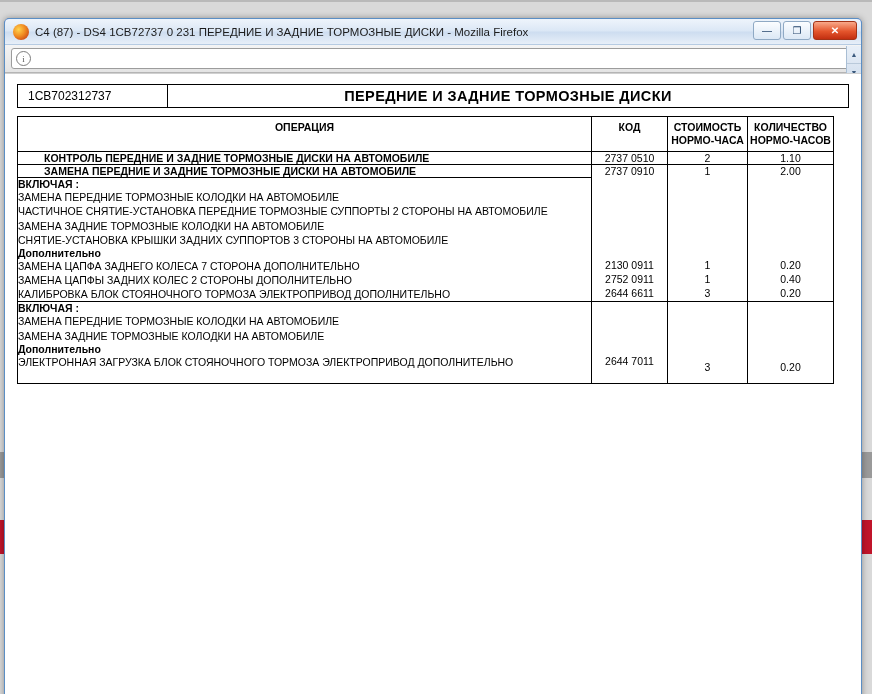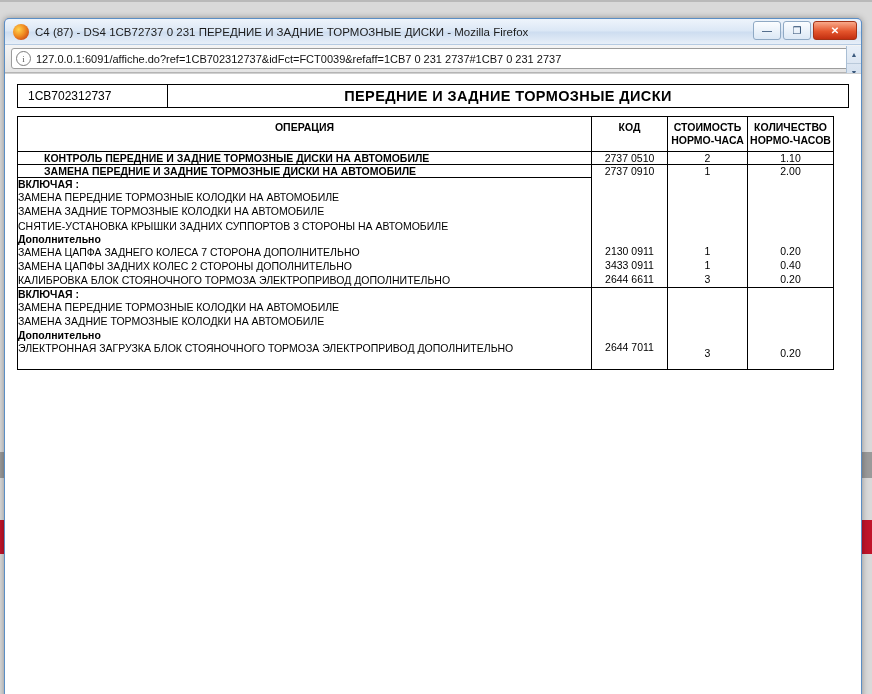--- a/index.html
+++ b/index.html
@@ -286,21 +286,20 @@
     <div class="win-buttons">
       <div class="win-btn">—</div>
       <div class="win-btn">❐</div>
       <div class="win-btn close">✕</div>
     </div>
   </div>
 
   <div class="navbar">
     <div class="urlbar">
       <span class="info-icon">i</span>
-      <span class="url-text">127.0.0.1:6091/affiche.do?ref=1CB702312737&amp;idFct=FCT0039&amp;refaff=1CB7 0 231 2737#1CB7 0 231 2737</span>
     </div>
   </div>
 
   <div class="side-scroll">
     <div>▲</div>
     <div>▼</div>
   </div>
 
   <div class="content">
 
@@ -352,20 +351,26 @@
           <td class="cost noborder-top noborder-bottom"></td>
           <td class="qty noborder-top noborder-bottom"></td>
         </tr>
         <tr>
           <td class="op sub-item noborder-top noborder-bottom">ЗАМЕНА ПЕРЕДНИЕ ТОРМОЗНЫЕ КОЛОДКИ НА АВТОМОБИЛЕ</td>
           <td class="code noborder-top noborder-bottom"></td>
           <td class="cost noborder-top noborder-bottom"></td>
           <td class="qty noborder-top noborder-bottom"></td>
         </tr>
         <tr>
+          <td class="op sub-item noborder-top noborder-bottom">ЧАСТИЧНОЕ СНЯТИЕ-УСТАНОВКА ПЕРЕДНИЕ ТОРМОЗНЫЕ СУППОРТЫ 2 СТОРОНЫ НА АВТОМОБИЛЕ</td>
+          <td class="code noborder-top noborder-bottom"></td>
+          <td class="cost noborder-top noborder-bottom"></td>
+          <td class="qty noborder-top noborder-bottom"></td>
+        </tr>
+        <tr>
           <td class="op sub-item noborder-top noborder-bottom">ЗАМЕНА ЗАДНИЕ ТОРМОЗНЫЕ КОЛОДКИ НА АВТОМОБИЛЕ</td>
           <td class="code noborder-top noborder-bottom"></td>
           <td class="cost noborder-top noborder-bottom"></td>
           <td class="qty noborder-top noborder-bottom"></td>
         </tr>
         <tr>
           <td class="op sub-item noborder-top noborder-bottom">СНЯТИЕ-УСТАНОВКА КРЫШКИ ЗАДНИХ СУППОРТОВ 3 СТОРОНЫ НА АВТОМОБИЛЕ</td>
           <td class="code noborder-top noborder-bottom"></td>
           <td class="cost noborder-top noborder-bottom"></td>
           <td class="qty noborder-top noborder-bottom"></td>
@@ -377,21 +382,21 @@
           <td class="qty noborder-top noborder-bottom"></td>
         </tr>
         <tr>
           <td class="op sub-item noborder-top noborder-bottom">ЗАМЕНА ЦАПФА ЗАДНЕГО КОЛЕСА 7 СТОРОНА ДОПОЛНИТЕЛЬНО</td>
           <td class="code num-light noborder-top noborder-bottom">2130 0911</td>
           <td class="cost num-light noborder-top noborder-bottom">1</td>
           <td class="qty num-light noborder-top noborder-bottom">0.20</td>
         </tr>
         <tr>
           <td class="op sub-item noborder-top noborder-bottom">ЗАМЕНА ЦАПФЫ ЗАДНИХ КОЛЕС 2 СТОРОНЫ ДОПОЛНИТЕЛЬНО</td>
-          <td class="code num-light noborder-top noborder-bottom">3433 0911</td>
+          <td class="code num-light noborder-top noborder-bottom">2752 0911</td>
           <td class="cost num-light noborder-top noborder-bottom">1</td>
           <td class="qty num-light noborder-top noborder-bottom">0.40</td>
         </tr>
         <tr>
           <td class="op sub-item noborder-top">КАЛИБРОВКА БЛОК СТОЯНОЧНОГО ТОРМОЗА ЭЛЕКТРОПРИВОД ДОПОЛНИТЕЛЬНО</td>
           <td class="code num-light noborder-top">2644 6611</td>
           <td class="cost num-light noborder-top">3</td>
           <td class="qty num-light noborder-top">0.20</td>
         </tr>
 

